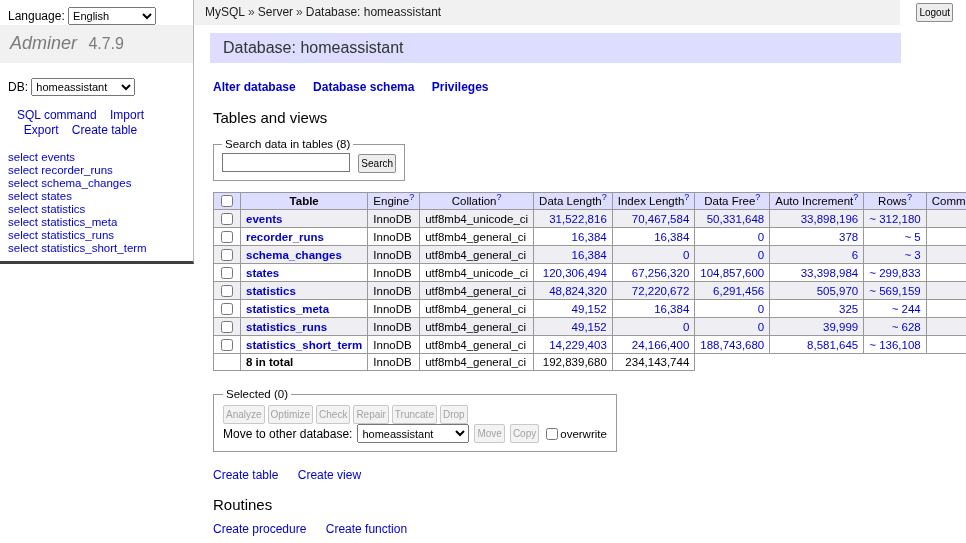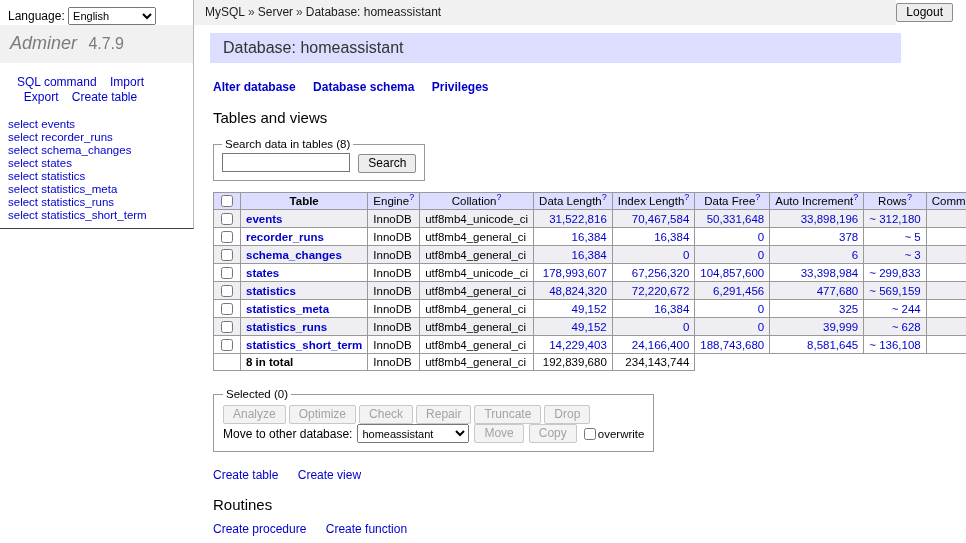--- a/index.html
+++ b/index.html
@@ -7,40 +7,40 @@
   body {
     width:966px; height:543px; overflow:hidden;
     font-family:"Liberation Sans", sans-serif;
     font-size:12px; color:#000; background:#fff;
   }
   a { color:#0000cc; text-decoration:none; cursor:pointer; }
 
   .app { display:flex; align-items:flex-start; width:966px; }
 
   
-  .sidebar { width:194px; flex:0 0 194px; border-right:1px solid #b9b9b9; border-bottom:1px solid #404040; padding-bottom:6px; background:#fff; }
+  .sidebar { width:194px; flex:0 0 194px; border-right:1px solid #b9b9b9; border-bottom:3px solid #404040; padding-bottom:6px; background:#fff; }
   .lang-row { padding:7px 8px 4px; height:25px; }
   .lang-row select { width:88px; font-size:11px; height:18px; }
   .logo-box { background:#f1f1f1; padding:8px 10px 9px; }
   .logo-name { font-style:italic; font-size:18px; color:#7b7b7b; }
   .logo-ver { font-size:16px; color:#7b7b7b; margin-left:8px; }
   .db-row { padding:15px 8px 0; }
   .db-row select { width:104px; font-size:11px; height:18px; }
   .side-actions { margin:12px 8px 0; width:155px; line-height:15px;text-align:center; }
   .side-actions a { margin-right:10px; white-space:nowrap; }
   .side-tables { margin:13px 8px 0; }
   .side-tables a { display:block; line-height:13px; font-size:11.5px; white-space:nowrap; }
 
   
   .main { flex:1 1 auto; min-width:0; }
   .top-row { display:flex; align-items:flex-start; }
   .breadcrumb { width:706px; background:#f1f1f1; height:25px; padding:5px 11px; line-height:15px; color:#1c1c1c; white-space:nowrap; }
   .bc-link { color:#1c1c1c; }
   .bc-sep { color:#4a4a4a; padding:0 3px; }
-  .btn { font-family:inherit; font-size:12px; padding:2px 9px; background:#ededed; border:1px solid #8d8d8d; border-radius:2px; color:#000; line-height:13px; }
+  .btn { font-family:inherit; font-size:10px; padding:2px 2px; background:#ededed; border:1px solid #8d8d8d; border-radius:2px; color:#000; line-height:13px; }
   .btn.disabled { color:#a3a3a3; border-color:#c8c8c8; background:#f3f3f3; }
   .logout { margin:3px 13px 0 auto; }
 
   .page-title { background:#ddddff; font-size:16px; font-weight:normal; color:#333; margin:8px 65px 0 16px; padding:6px 13px; line-height:18px; }
 
   .content { margin-left:19px; }
   .db-links { margin:17px 0 0; line-height:14px; }
   .db-links a { margin-right:14px;font-weight:bold; }
   h3 { font-size:15px; font-weight:normal; margin:15px 0 0; line-height:17px; color:#000; }
 
@@ -81,20 +81,24 @@
 <div class="app">
 
   <div class="sidebar">
     <div class="lang-row">
       <span>Language:</span>
       <select><option>English</option></select>
     </div>
     <div class="logo-box">
       <span class="logo-name">Adminer</span>
       <span class="logo-ver">4.7.9</span>
+    </div>
+    <div class="db-row">
+      <span>DB:</span>
+      <select><option>homeassistant</option></select>
     </div>
     <p class="side-actions"><a href="#">SQL command</a> <a href="#">Import</a> <a href="#">Export</a> <a href="#">Create table</a> </p>
     <p class="side-tables">
         <a href="#">select events</a> 
         <a href="#">select recorder_runs</a> 
         <a href="#">select schema_changes</a> 
         <a href="#">select states</a> 
         <a href="#">select statistics</a> 
         <a href="#">select statistics_meta</a> 
         <a href="#">select statistics_runs</a> 
@@ -183,36 +187,36 @@
               <td class="num"><a href="#">0</a></td>
               <td class="num"><a href="#">6</a></td>
               <td class="num"><a href="#">~ 3</a></td>
               <td></td>
             </tr>
             <tr>
               <td class="chk"><input type="checkbox" style=""></td>
               <td class="tname"><a href="#">states</a></td>
               <td class="plain">InnoDB</td>
               <td class="plain">utf8mb4_unicode_ci</td>
-              <td class="num"><a href="#">178,993,607</a></td>
+              <td class="num"><a href="#">120,306,494</a></td>
               <td class="num"><a href="#">67,256,320</a></td>
               <td class="num"><a href="#">104,857,600</a></td>
               <td class="num"><a href="#">33,398,984</a></td>
               <td class="num"><a href="#">~ 299,833</a></td>
               <td></td>
             </tr>
             <tr>
               <td class="chk"><input type="checkbox" style=""></td>
               <td class="tname"><a href="#">statistics</a></td>
               <td class="plain">InnoDB</td>
               <td class="plain">utf8mb4_general_ci</td>
               <td class="num"><a href="#">48,824,320</a></td>
               <td class="num"><a href="#">72,220,672</a></td>
               <td class="num"><a href="#">6,291,456</a></td>
-              <td class="num"><a href="#">477,680</a></td>
+              <td class="num"><a href="#">505,970</a></td>
               <td class="num"><a href="#">~ 569,159</a></td>
               <td></td>
             </tr>
             <tr>
               <td class="chk"><input type="checkbox" style=""></td>
               <td class="tname"><a href="#">statistics_meta</a></td>
               <td class="plain">InnoDB</td>
               <td class="plain">utf8mb4_general_ci</td>
               <td class="num"><a href="#">49,152</a></td>
               <td class="num"><a href="#">16,384</a></td>

